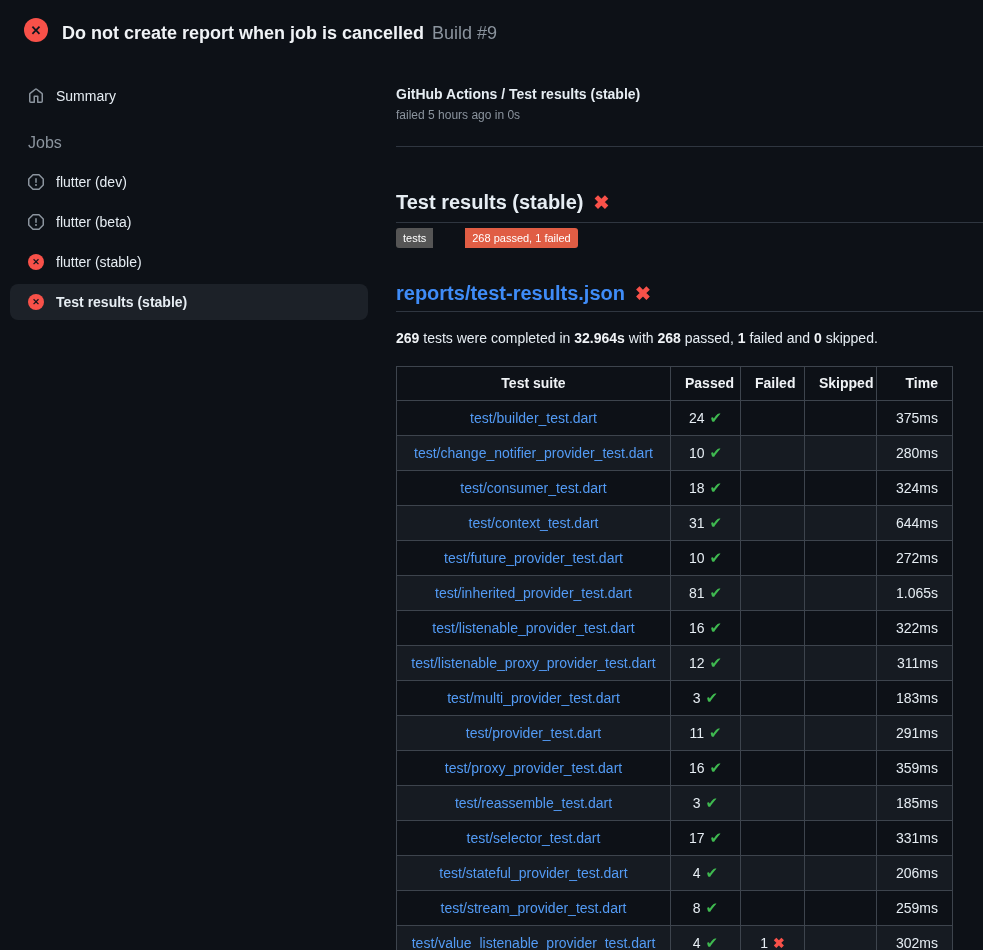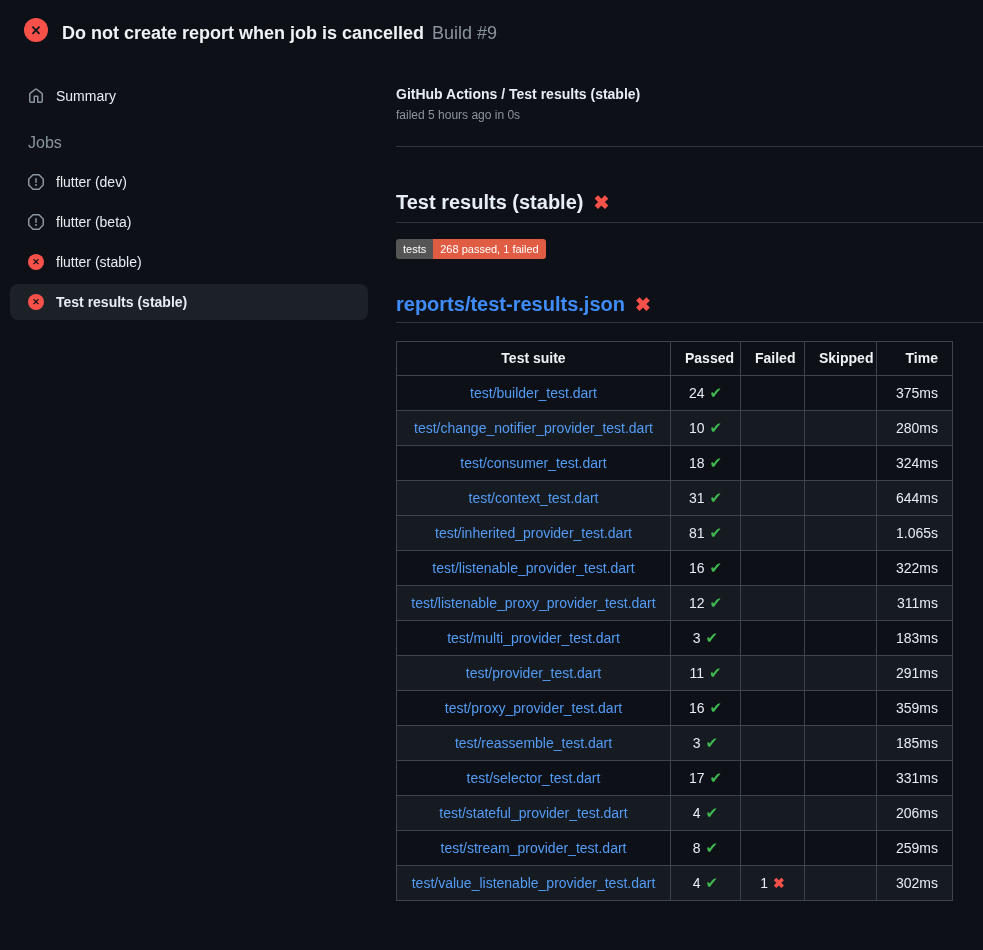--- a/index.html
+++ b/index.html
@@ -44,22 +44,22 @@
   .breadcrumb { font-size:14px; font-weight:700; color:#e6edf3; }
   .run-status { margin-top:6px; font-size:12px; color:#8b949e; }
   hr.divider { border:0; border-top:1px solid #2f3640; margin-left:16px; }
   hr.d1 { margin-top:24px; }
   hr.d2 { margin-top:6px; }
   hr.d3 { margin-top:4px; }
 
   h2.section-title { margin-top:42px; font-size:20px; font-weight:700; color:#e6edf3; line-height:26px; }
   .heading-x { color:#f85149; font-weight:700; font-size:19px; margin-left:10px; }
 
-  .badge { display:inline-flex; margin-top:16px; font-size:11px; line-height:14px;
-           border-radius:3px; overflow:hidden; color:#fff; }
+  .badge { display:inline-flex; margin-top:5px; font-size:11px; line-height:14px;
+           border-radius:3px; overflow:hidden; color:#fff;gap:32px; }
   .badge .badge-label { background:#555555; padding:3px 7px; }
   .badge .badge-value { background:#e05d44; padding:3px 7px; }
 
   h2.report-title { margin-top:32px; font-size:20px; font-weight:700; line-height:26px; }
   h2.report-title a { color:#3f8cf8; text-decoration:none; }
 
   .summary-line { margin-top:16px; font-size:14px; color:#e6edf3; line-height:20px; }
   .summary-line b { font-weight:700; color:#f0f3f6; }
 
   
@@ -133,20 +133,21 @@
     <div class="ml">
       <span class="badge">
           <span class="badge-label">tests</span>
           <span class="badge-value">268 passed, 1 failed</span>
         </span>
     </div>
 
     <h2 class="report-title ml"><a href="#">reports/test-results.json</a><span class="heading-x">✖</span></h2>
     <hr class="divider d3">
 
+    <p class="summary-line ml"><b>269</b><span> tests were completed in </span><b>32.964s</b><span> with </span><b>268</b><span> passed, </span><b>1</b><span> failed and </span><b>0</b><span> skipped.</span></p>
 
     <table class="results">
       <colgroup>
         <col style="width:274px">
           <col style="width:70px">
           <col style="width:64px">
           <col style="width:72px">
           <col style="width:76px">
       </colgroup>
       <thead>
@@ -180,20 +181,27 @@
             <td class="col-center"></td>
             <td class="col-time">324ms</td>
           </tr>
           <tr class="alt">
             <td class="col-suite"><a class="suite-link" href="#">test/context_test.dart</a></td>
             <td class="col-center"><span class="num">31</span><span class="check">✔</span></td>
             <td class="col-center"></td>
             <td class="col-center"></td>
             <td class="col-time">644ms</td>
           </tr>
+          <tr>
+            <td class="col-suite"><a class="suite-link" href="#">test/future_provider_test.dart</a></td>
+            <td class="col-center"><span class="num">10</span><span class="check">✔</span></td>
+            <td class="col-center"></td>
+            <td class="col-center"></td>
+            <td class="col-time">272ms</td>
+          </tr>
           <tr class="alt">
             <td class="col-suite"><a class="suite-link" href="#">test/inherited_provider_test.dart</a></td>
             <td class="col-center"><span class="num">81</span><span class="check">✔</span></td>
             <td class="col-center"></td>
             <td class="col-center"></td>
             <td class="col-time">1.065s</td>
           </tr>
           <tr>
             <td class="col-suite"><a class="suite-link" href="#">test/listenable_provider_test.dart</a></td>
             <td class="col-center"><span class="num">16</span><span class="check">✔</span></td>

